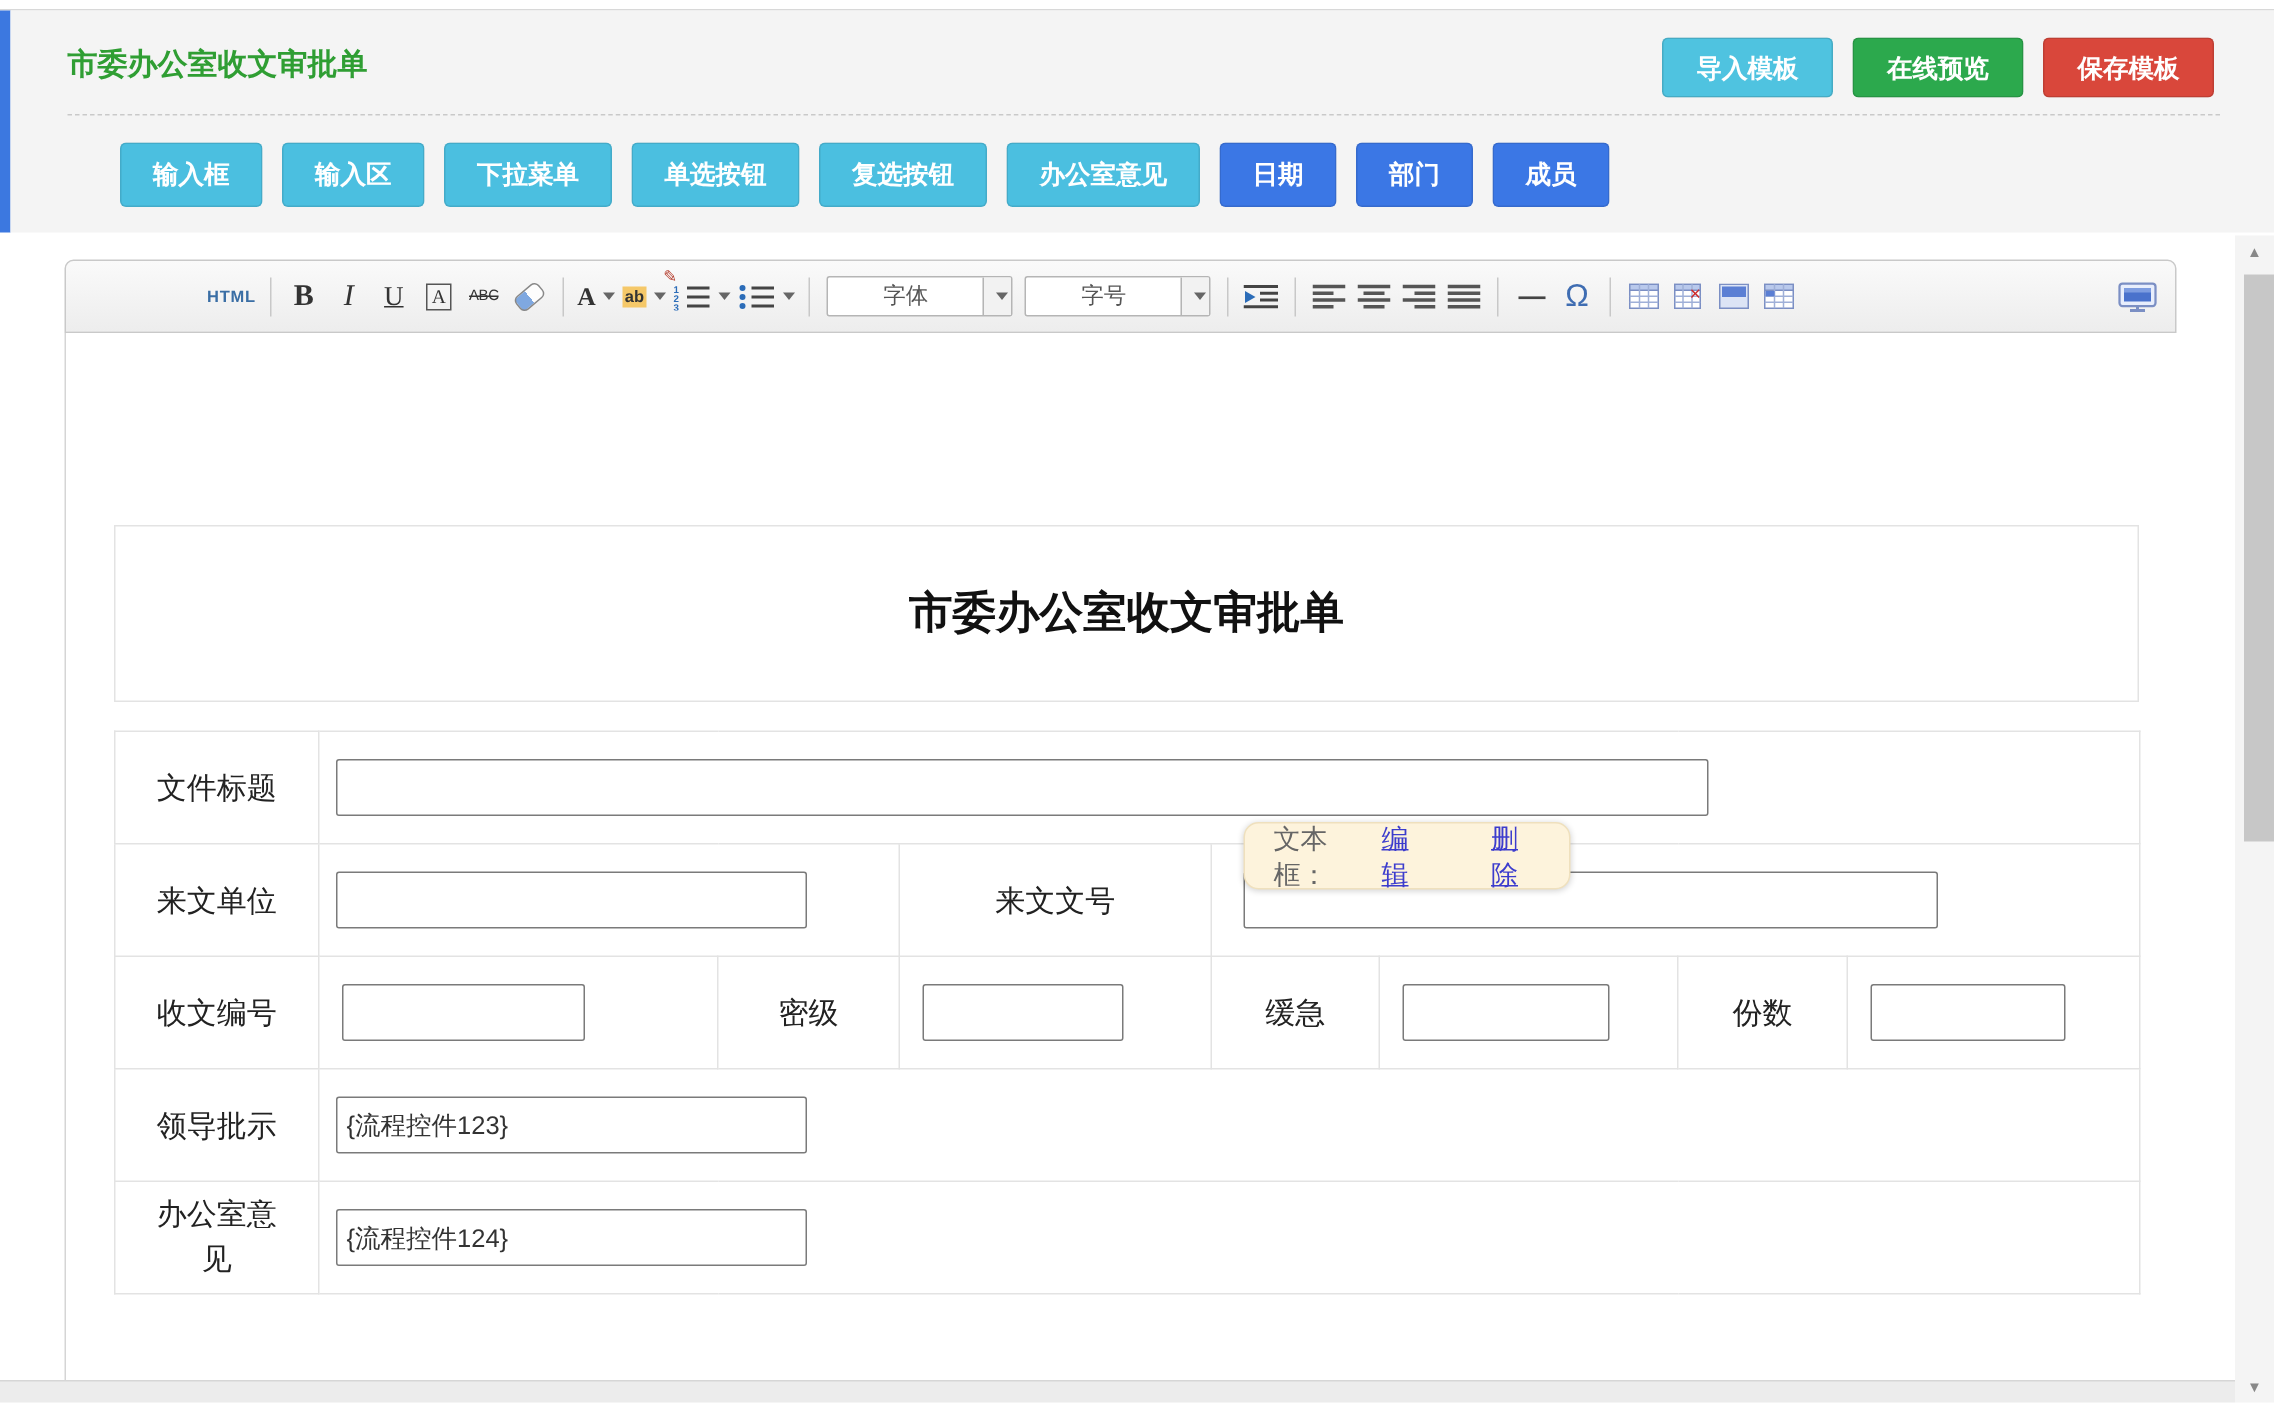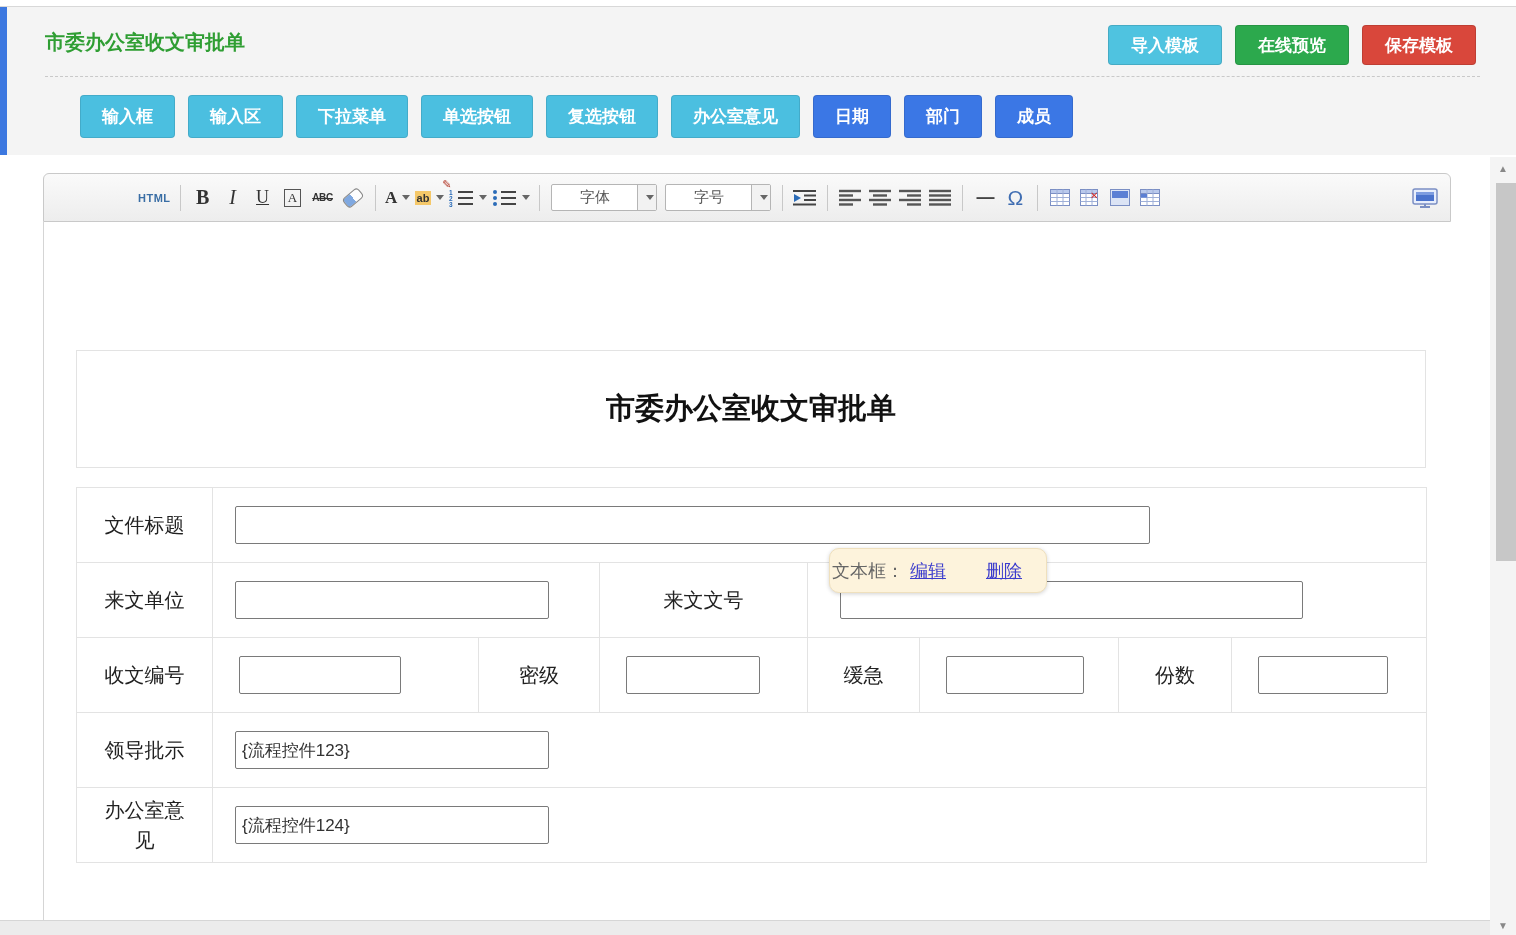--- a/index.html
+++ b/index.html
@@ -31,62 +31,62 @@
     background:linear-gradient(#fafafa,#ededed);
     display:flex; align-items:center; padding:0 10px 0 92px; }
   .tb-sep { width:1px; height:26px; background:#c8c8c8; margin:0 7px; }
   .tb-btn { min-width:26px; height:28px; display:flex; align-items:center; justify-content:center;
     margin:0 2px; border-radius:3px; cursor:pointer; color:#333; }
   .tb-html { font-size:11px; font-weight:bold; color:#3a6ea5; letter-spacing:.5px; }
   .tb-b { font-family:"Liberation Serif","DejaVu Serif",serif; font-size:20px; font-weight:bold; }
   .tb-i { font-family:"Liberation Serif","DejaVu Serif",serif; font-size:20px; font-style:italic; }
   .tb-u { font-family:"Liberation Serif","DejaVu Serif",serif; font-size:18px; text-decoration:underline; }
   .tb-boxa { font-family:"Liberation Serif","DejaVu Serif",serif; font-size:13px; border:1.5px solid #555; padding:0 3px; line-height:16px; }
-  .tb-abc { font-size:10px; font-weight:bold; text-decoration:line-through; letter-spacing:-.3px; }
+  .tb-abc { font-size:10px; font-weight:normal; text-decoration:line-through; letter-spacing:-.3px; }
   .eraser { width:20px; height:12px; border:1px solid #888; border-radius:4px;
     background:linear-gradient(90deg,#7fa8e0 50%,#fdfdfd 50%); transform:rotate(-40deg); }
   .tb-fca { font-family:"Liberation Serif","DejaVu Serif",serif; font-size:17px; font-weight:bold; }
   .caret { width:0; height:0; border-left:4px solid transparent; border-right:4px solid transparent;
     border-top:5px solid #666; margin-left:5px; }
   .hilite-wrap { position:relative; }
   .hilite-ab { background:#f5c869; font-size:11px; font-weight:bold; padding:1px 2px; }
   .pencil { position:absolute; right:-7px; top:-6px; font-size:11px; color:#b33a2a; }
-  .tb-select { display:flex; align-items:center; width:106px; height:27px; background:#fff;
+  .tb-select { display:flex; align-items:center; width:124px; height:27px; background:#fff;
     border:1px solid #b5b5b5; border-radius:2px; margin:0 4px; cursor:pointer;font-family:Liberation Mono, monospace; }
   .tb-select .sel-label { flex:1; text-align:center; font-size:15px; color:#555; }
   .tb-select .sel-dd { width:19px; height:100%; border-left:1px solid #b5b5b5; background:#f2f2f2;
     display:flex; align-items:center; justify-content:center; }
   .tb-hr { font-size:18px; color:#444; font-weight:bold; }
   .tb-omega { font-size:21px; color:#3f6db2; }
   .tb-spacer { flex:1; }
 
   
   #content { top:222px; left:43px; width:1447px; height:698px; background:#fff;
     border-left:1px solid #d5d5d5; overflow:hidden; }
   #form-title-box { position:absolute; left:32px; top:128px; width:1350px; height:118px;
     border:1px solid #e3e3e3; display:flex; align-items:center; justify-content:center; }
   #form-title-box span { font-size:29px; font-weight:bold; color:#111; }
   #form-table { position:absolute; left:32px; top:265px; width:1350px;
     border-collapse:collapse; table-layout:fixed; }
   #form-table td { border:1px solid #e3e3e3; height:75px; font-size:20px; color:#222; vertical-align:middle; }
   td.lbl { text-align:center; }
-  td.fld { text-align:left;padding-left:11px; }
+  td.fld { text-align:left; }
   .wrap4 { display:inline-block; width:84px; line-height:1.5; text-align:center; }
   .ibox { height:38px; border:1px solid #7a7a7a; border-radius:2px; background:#fff;
     font-size:17px; color:#333; padding:0 6px; vertical-align:middle;
     font-family:"Liberation Sans","DejaVu Sans",sans-serif; }
   .ml11 { margin-left:11px; } .ml15 { margin-left:15px; } .ml21 { margin-left:21px; }
   .w314 { width:314px; } .w463 { width:463px; } .w915 { width:915px; }
   .w162 { width:162px; } .w134 { width:134px; } .w138 { width:138px; } .w130 { width:130px; }
 
   
   #tooltip { position:absolute; left:785px; top:326px; width:218px; height:45px;
     background:#fdf3dc; border:1px solid #efe0bd; border-radius:10px;
     box-shadow:0 1px 4px rgba(0,0,0,.18); display:flex; align-items:center;
-    padding:0 2px; font-size:18px; color:#666; z-index:5; }
+    padding:0 19px; font-size:18px; color:#666; z-index:5; }
   #tooltip a { color:#3c3ccd; text-decoration:underline; cursor:pointer; }
   #tooltip .lk1 { margin-left:6px; } #tooltip .lk2 { margin-left:40px; }
 
   
   #vscroll { top:157px; right:0; width:26px; height:778px; background:#f4f4f4; }
   .sb-arrow { position:absolute; left:0; width:26px; text-align:center; font-size:10px; color:#888; cursor:pointer; }
   #sb-up { top:6px; } #sb-down { bottom:4px; }
   #sb-thumb { position:absolute; left:6px; width:20px; top:26px; height:378px; background:#c7c7c7; cursor:pointer; }
   #bottom-band { bottom:0; left:0; width:1490px; height:15px; background:#ececec; border-top:1px solid #d6d6d6; }
 

